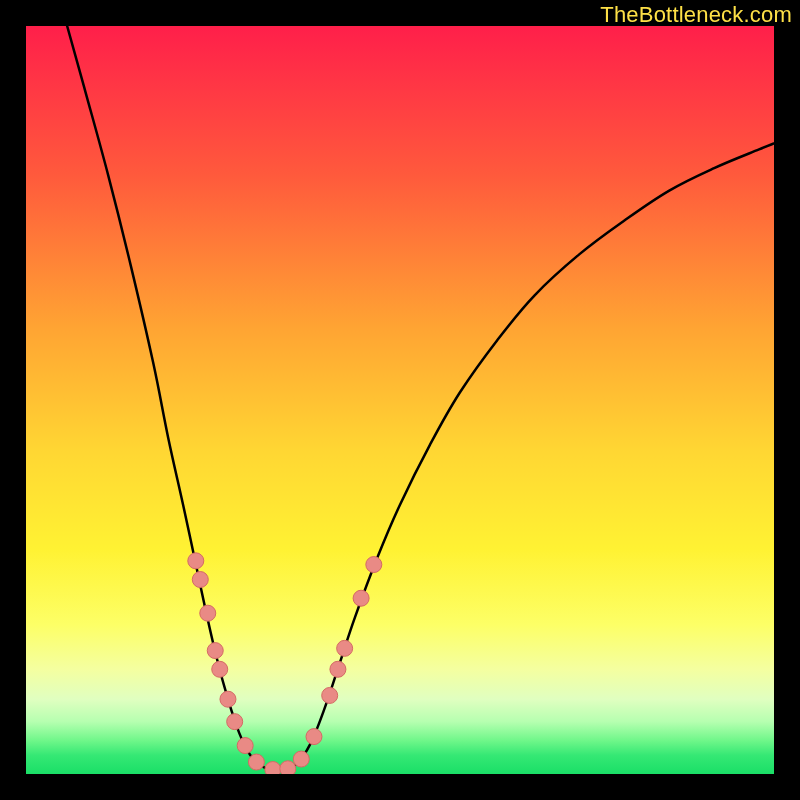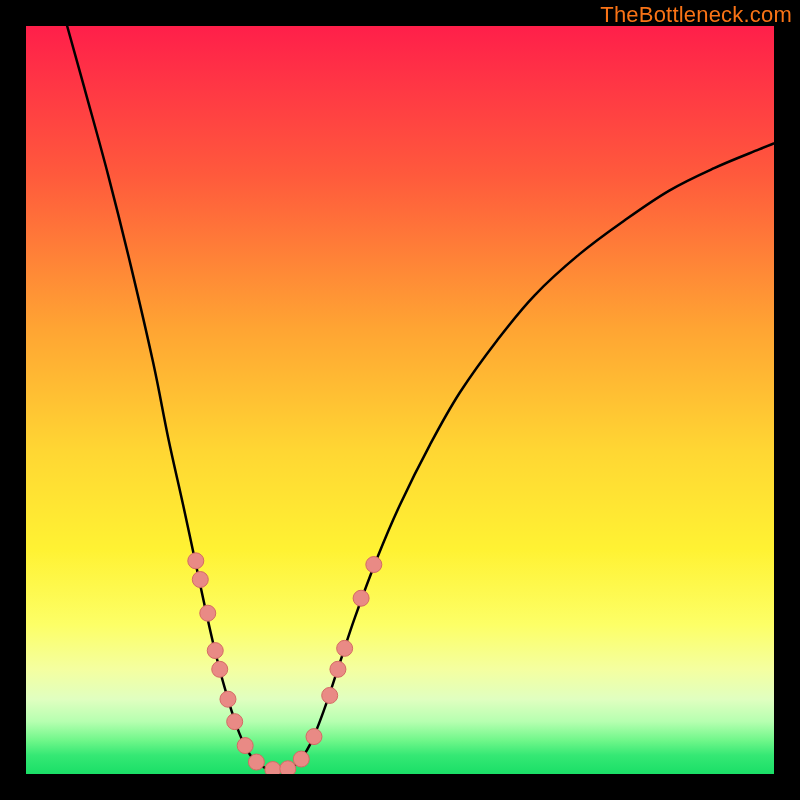--- a/index.html
+++ b/index.html
@@ -25,21 +25,21 @@
     overflow: hidden;
   }
   .gradient {
     position: absolute;
     inset: 0;
   }
   .watermark {
     position: absolute;
     top: 2px;
     right: 8px;
-    color: #f97316;
+    color: #fde047;
     font-size: 22px;
     font-weight: 500;
     letter-spacing: 0.2px;
     z-index: 5;
   }
   svg.curve {
     position: absolute;
     inset: 0;
     z-index: 3;
   }

